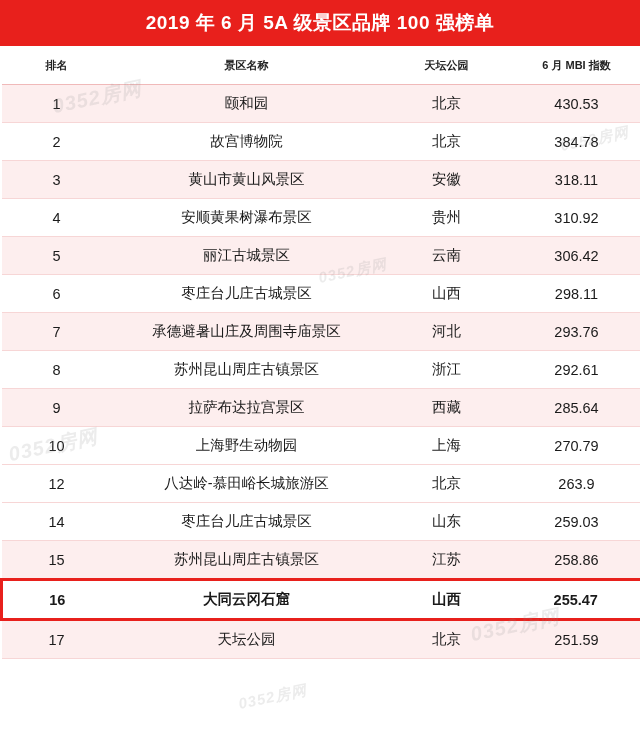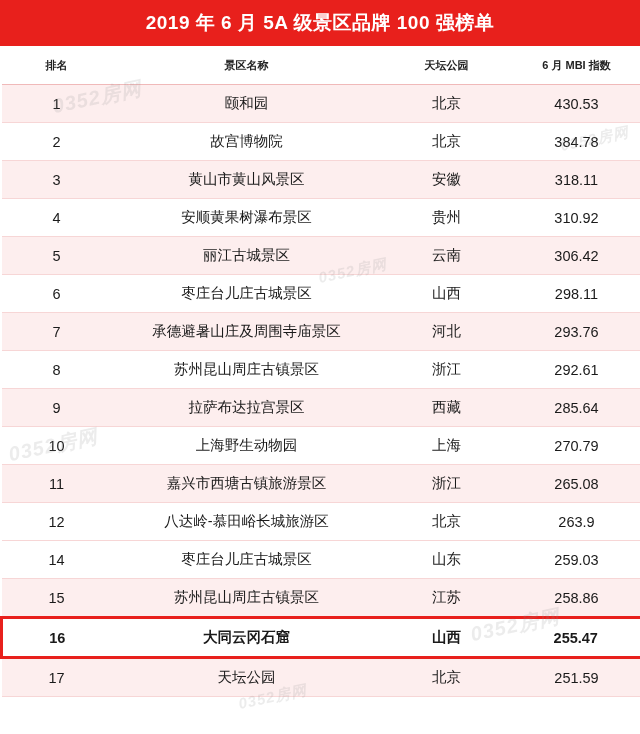--- a/index.html
+++ b/index.html
@@ -172,26 +172,20 @@
           <td>拉萨布达拉宫景区</td>
           <td>西藏</td>
           <td>285.64</td>
         </tr>
         <tr class="even">
           <td>10</td>
           <td>上海野生动物园</td>
           <td>上海</td>
           <td>270.79</td>
         </tr>
-        <tr class="odd">
-          <td>11</td>
-          <td>嘉兴市西塘古镇旅游景区</td>
-          <td>浙江</td>
-          <td>265.08</td>
-        </tr>
         <tr class="even">
           <td>12</td>
           <td>八达岭-慕田峪长城旅游区</td>
           <td>北京</td>
           <td>263.9</td>
         </tr>
         <tr class="even">
           <td>14</td>
           <td>枣庄台儿庄古城景区</td>
           <td>山东</td>

